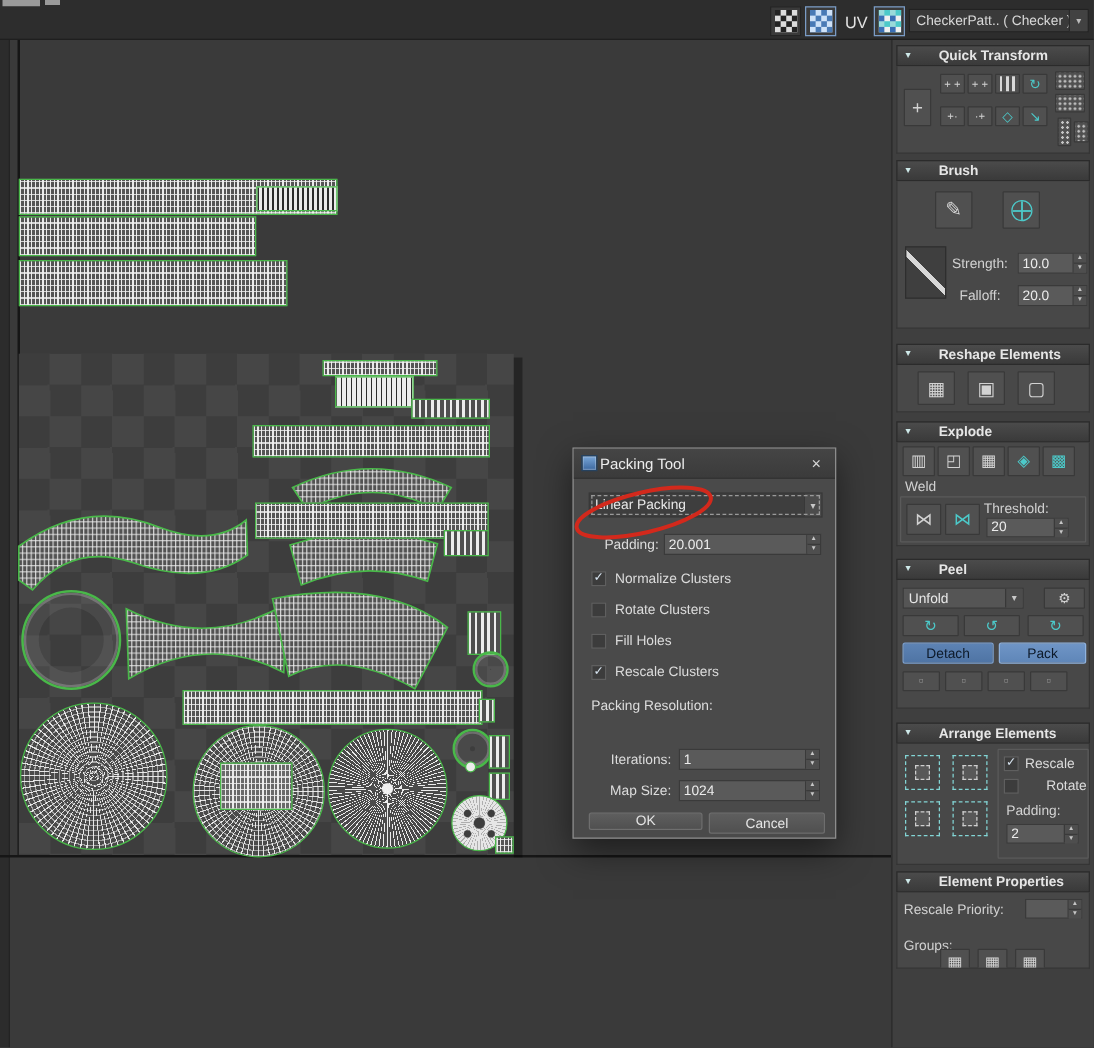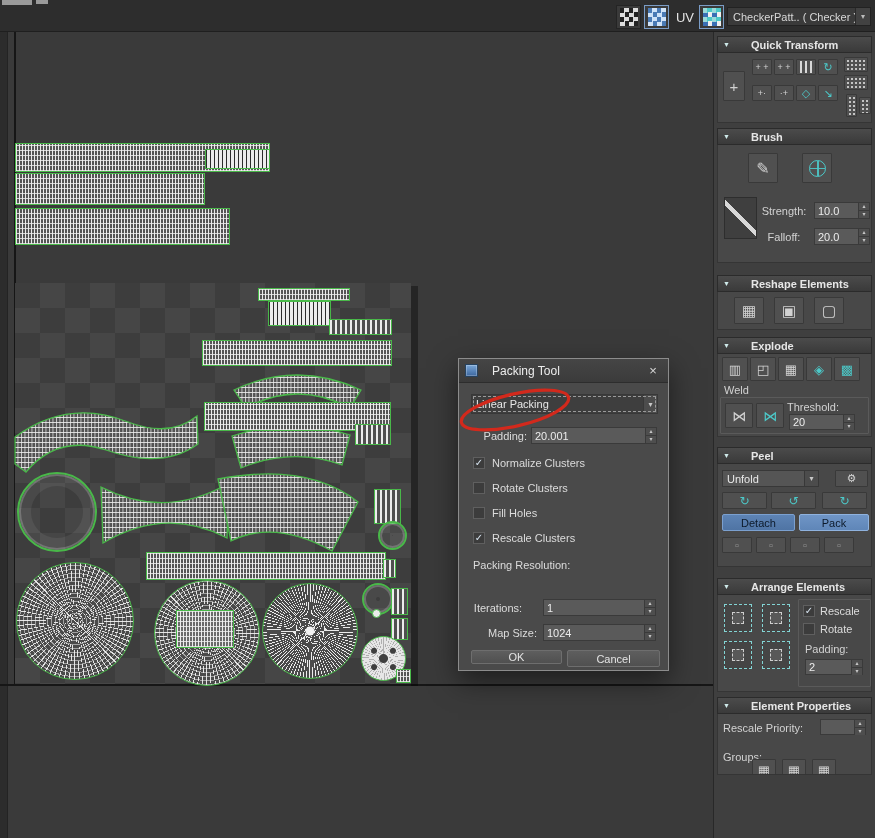--- a/index.html
+++ b/index.html
@@ -63,21 +63,21 @@
 .stitchpat{width:20px;height:13px;background-image:linear-gradient(#e8e8e8 2px,transparent 2px),repeating-linear-gradient(90deg,#4cc9c9 0 2px,transparent 2px 5px)}
 .dashic{position:absolute;width:28px;height:28px;border:1px dashed #83d5d5;background:#454545;display:flex;align-items:center;justify-content:center}
 .dashic .in{width:12px;height:12px;border:1px dashed #cfcfcf;background:#585858}
 .dots{background-image:radial-gradient(#c4c4c4 .9px,transparent 1.2px);background-size:4px 4px;background-position:1px 1px}
 .vbars{width:13px;height:12px;background:repeating-linear-gradient(90deg,#d8d8d8 0 2px,transparent 2px 5px)}
 .sphere{width:17px;height:17px;border-radius:50%;border:1.5px solid #4cc9c9;background-image:linear-gradient(90deg,transparent 7px,rgba(76,201,201,.9) 7px 8.5px,transparent 8.5px),linear-gradient(transparent 7px,rgba(76,201,201,.9) 7px 8.5px,transparent 8.5px)}
 .stroke{position:absolute;background:#3f3f3f;border:1px solid #2e2e2e;background-image:linear-gradient(45deg,transparent 46%,#d8d8d8 46% 54%,transparent 54%)}
 
 
 #dialog{position:absolute;left:458px;top:358px;width:211px;height:313px;background:#4a4a4a;border:1px solid #8c8c8c;box-shadow:0 10px 26px rgba(0,0,0,.5);z-index:10}
-#dlg-title{position:absolute;left:0;top:0;right:0;height:24px;background:linear-gradient(#454545,#3b3b3b);border-bottom:1px solid #2d2d2d;display:flex;align-items:center;padding:0 6px;gap:14px}
+#dlg-title{position:absolute;left:0;top:0;right:0;height:24px;background:linear-gradient(#454545,#3b3b3b);border-bottom:1px solid #2d2d2d;display:flex;align-items:center;padding:0 6px;gap:2px}
 #dlg-title .t{color:#ececec;font-size:12px}
 .dlgicon{width:13px;height:13px;background:linear-gradient(#7aa7d8,#3c679f);border:1px solid #26425f;box-shadow:inset 0 0 0 1px rgba(255,255,255,.25)}
 .xbtn{margin-left:auto;width:18px;height:18px;display:flex;align-items:center;justify-content:center;color:#d8d8d8;font-size:13px}
 #dlg-combo{left:12px;top:35px;width:187px;height:20px;outline:1px dashed #9a9a9a;outline-offset:-3px;background:#3e3e3e}
 .dlbl{position:absolute;color:#dcdcdc;white-space:nowrap}
 .cbrow{position:absolute;left:14px;display:flex;align-items:center;gap:7px;color:#dcdcdc}
 #annot{position:absolute;left:452px;top:384px;width:140px;height:52px;z-index:20;pointer-events:none;overflow:visible}
 </style>
 </head>
 <body>
@@ -291,21 +291,21 @@
             <span class="in dots"></span>
           </div>
         <div class="dashic" style="left:44px;top:46px">
             <span class="in dots"></span>
           </div>
         <div class="gbox" style="left:80px;top:4px;width:73px;height:88px">
           <div class="cbrow" style="left:4px;top:5px;gap:5px">
             <span class="cb checked"></span>
             <span>Rescale</span>
           </div>
-          <div class="cbrow" style="left:4px;top:23px;gap:5px">
+          <div class="cbrow" style="left:4px;top:23px;gap:22px">
             <span class="cb"></span>
             <span>Rotate</span>
           </div>
           <div class="lbl" style="left:6px;top:43px">Padding:</div>
           <div class="fld" style="left:6px;top:59px;width:58px;height:16px">
             <span class="v">2</span>
             <span class="spin">
                 <i>▴</i>
                 <i>▾</i>
               </span>
@@ -367,21 +367,21 @@
       <span class="cb"></span>
       <span>Fill Holes</span>
     </div>
     <div class="cbrow" style="top:173px">
       <span class="cb checked"></span>
       <span>Rescale Clusters</span>
     </div>
 
     <div class="dlbl" style="left:14px;top:200px">Packing Resolution:</div>
 
-    <div class="dlbl" style="left:0;top:243px;width:78px;text-align:center">Iterations:</div>
+    <div class="dlbl" style="left:0;top:243px;width:78px;text-align:right">Iterations:</div>
     <div class="fld" style="left:84px;top:240px;width:113px;height:17px">
       <span class="v">1</span>
       <span class="spin">
           <i>▴</i>
           <i>▾</i>
         </span>
     </div>
 
     <div class="dlbl" style="left:0;top:268px;width:78px;text-align:right">Map Size:</div>
     <div class="fld" style="left:84px;top:265px;width:113px;height:17px">

